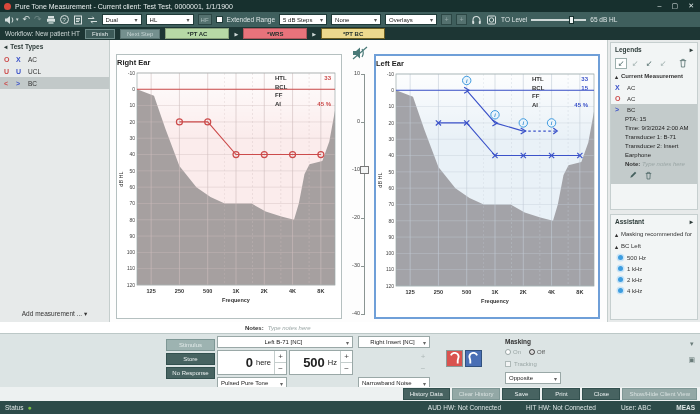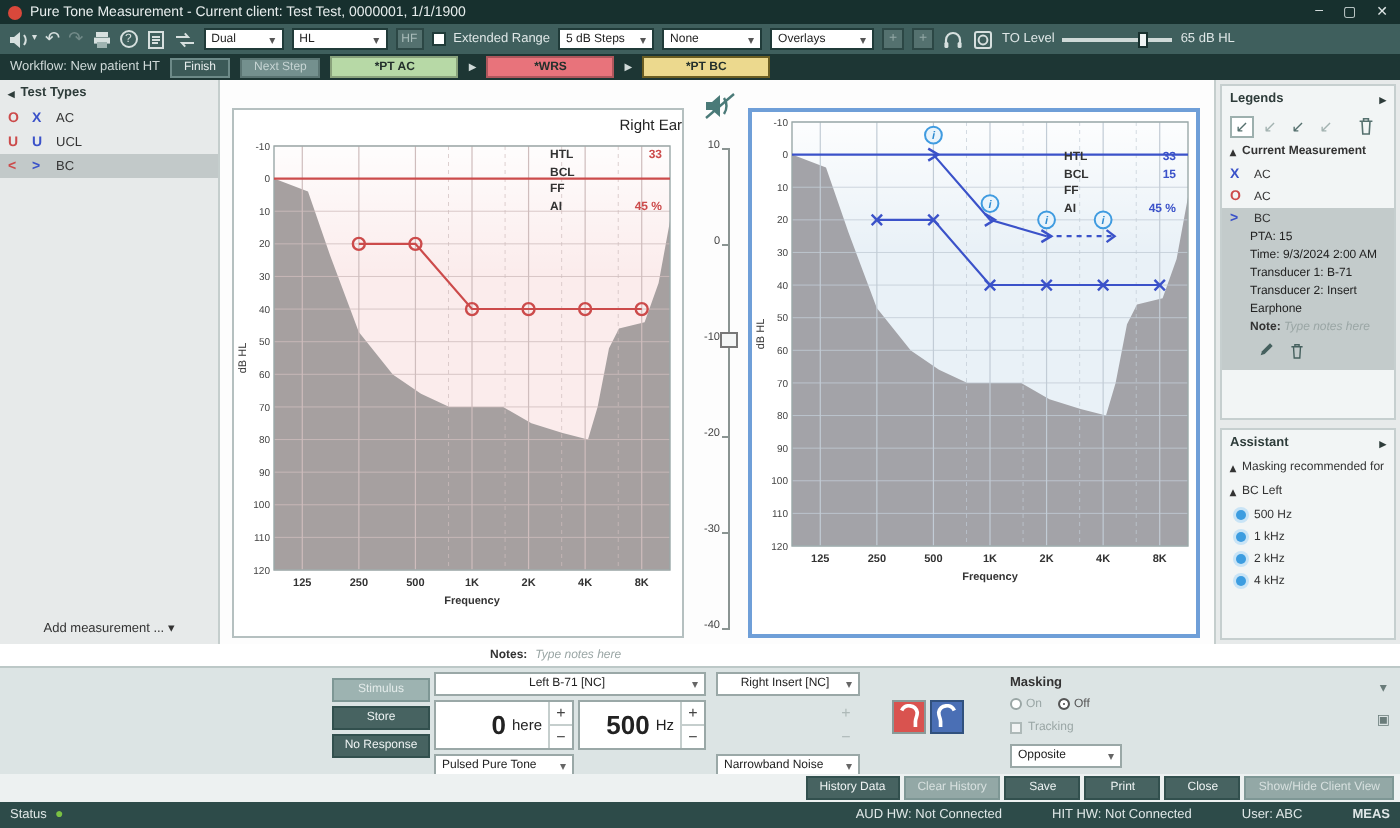--- a/index.html
+++ b/index.html
@@ -44,21 +44,21 @@
   .sym { width:12px; font-weight:bold; font-size:7px; }
   .sym.red { color:#cc4b4b; }
   .sym.blue { color:#3b52c9; }
   .sb-add { position:absolute; bottom:4px; left:0; right:0; text-align:center; font-size:6.5px; color:#333; }
 
   .chartsarea { position:absolute; top:0; bottom:0; left:110px; right:93px; background:#fdfdfd; }
   .chart { position:absolute; top:14px; width:226px; height:265px; background:#fff; border:1px solid #b5c0c0; }
   .chart.selected { border:2px solid #6f9fd8; }
   #chart-right { left:6px; }
   #chart-left { left:264px; }
-  .ctitle { height:13px; text-align:right; font-size:7.5px; font-weight:normal; color:#222; padding-top:3px; }
+  .ctitle { height:13px; text-align:left; font-size:7.5px; font-weight:bold; color:#222; padding-top:3px; }
   .clegend { position:absolute; top:20px; right:10px; width:56px; }
   .clegend .row { display:flex; justify-content:space-between; height:8.5px; font-size:6px; }
   .clegend .lab { color:#333; font-weight:bold; }
   .clegend .val { font-weight:bold; }
 
   
   .vslider { position:absolute; top:0; left:236px; width:28px; height:282px; }
   .vslider .track { position:absolute; left:18px; top:34px; width:1px; height:240px; background:#8a9492; }
   .vslider .tick { position:absolute; left:15px; width:4px; height:1px; background:#8a9492; }
   .vslider .tlab { position:absolute; left:0; width:14px; text-align:right; font-size:5.5px; color:#444; }
@@ -366,21 +366,21 @@
         <span class="tick" style="top:274px"></span>
         <span class="tlab" style="top:30px">10</span>
         <span class="tlab" style="top:78px">0</span>
         <span class="tlab" style="top:126px">-10</span>
         <span class="tlab" style="top:174px">-20</span>
         <span class="tlab" style="top:222px">-30</span>
         <span class="tlab" style="top:270px">-40</span>
         <span class="vhdl" style="top:126px"></span>
       </div>
 
-      <div class="chart selected" id="chart-left"><svg width="224" height="250">
+      <div class="chart selected" id="chart-left"><div class="ctitle">Left Ear</div><svg width="224" height="250">
             <defs>
               <linearGradient id="gl" x1="0" y1="0" x2="0" y2="1">
                 <stop offset="0" stop-color="#fff" stop-opacity="0.9"></stop>
                 <stop offset="0.3" stop-color="#fff" stop-opacity="0"></stop>
               </linearGradient>
             </defs>
             <rect x="20" y="5" width="198" height="212" fill="#e9f1f7"></rect>
             <rect x="20" y="5" width="198" height="212" fill="url(#gl)"></rect>
             <polygon points="20.0,21.3 37.0,27.8 48.3,60.4 62.4,98.0 79.4,119.2 93.5,128.9 107.7,135.5 134.6,135.5 148.7,143.6 164.3,148.5 177.0,151.8 181.8,135.5 187.5,106.1 192.5,96.3 205.3,93.1 212.3,73.5 218.0,42.5 218,217 20,217" fill="#a3a3a8"></polygon>
             <line x1="20" y1="5" x2="218" y2="5" stroke="#c2ccd6" stroke-width="0.5" opacity="0.8"></line>

